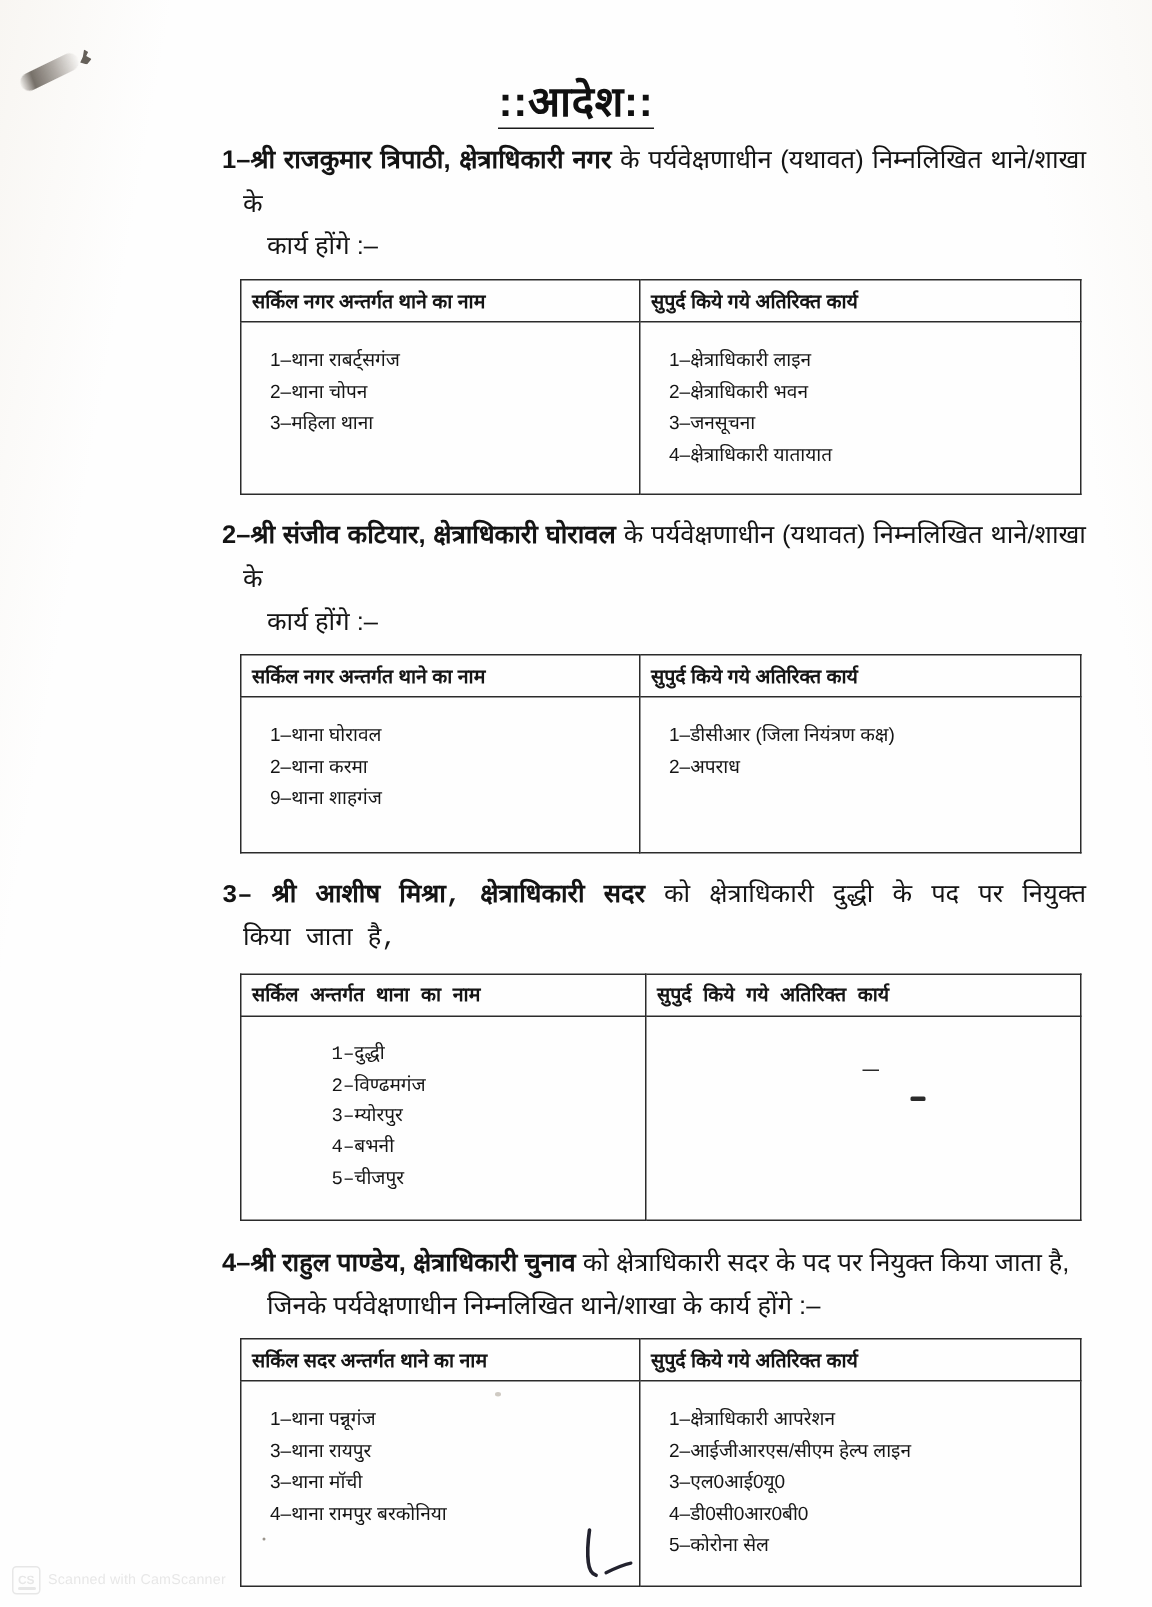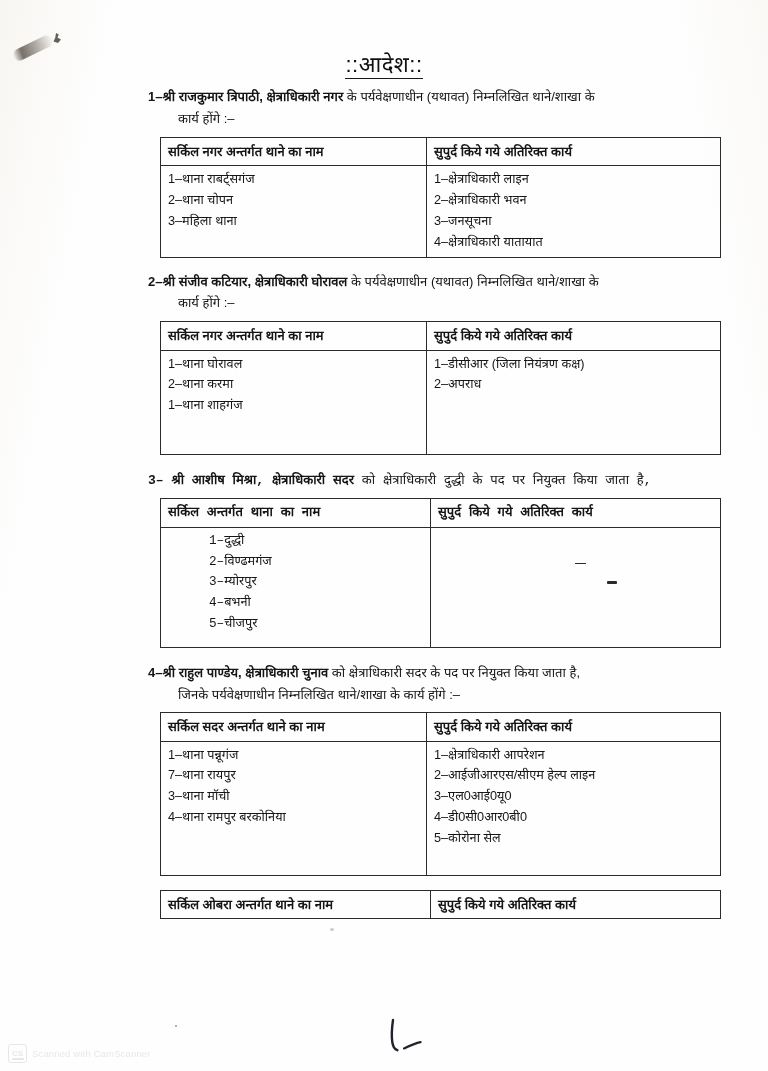--- a/index.html
+++ b/index.html
@@ -34,22 +34,22 @@
     width: 768px;
   }
 
   
   .title-wrap {
     text-align: center;
     margin-top: 52px;
   }
   .doc-title {
     display: inline-block;
-    font-size: 22px;
-    font-weight: 400;
+    font-size: 28px;
+    font-weight: 700;
     letter-spacing: .5px;
     line-height: 1.15;
     border-bottom: 1.6px solid #1a1a1a;
     padding-bottom: 1px;
     color: #101010;
   }
 
   
   .para {
     margin: 0;
@@ -69,21 +69,21 @@
   .section {
     margin: 0 44px 0 148px;
   }
   .section.s1 { margin-top: 7px; }
   .section.s2 { margin-top: 13px; }
   .section.s3 { margin-top: 15px; font-family: Liberation Mono, monospace; }
   .section.s4 { margin-top: 14px; }
   .section.s5 { margin-top: 14px; }
 
   .sec-head {
-    font-size: 13px;
+    font-size: 17px;
     line-height: 1.68;
     text-align: justify;
     text-indent: -14px;
     padding-left: 14px;
     color: #141414;
   }
   .sec-head .nm { font-weight: 700; }
   .sec-head .cont {
     display: block;
     text-indent: 0;
@@ -109,21 +109,21 @@
   }
   .tbl th {
     text-align: left;
     font-weight: 700;
     font-size: 13px;
     padding-top: 3px;
     padding-bottom: 3px;
     white-space: nowrap;
   }
   .tbl td ul {
-    margin: 0;
+    margin: 12px;
     padding: 0;
     list-style: none;
   }
   .tbl td li { white-space: nowrap; }
 
   
   .tbl.split-266 col.c1 { width: 266px; }
   .tbl.split-266 col.c2 { width: 294px; }
   .tbl.split-270 col.c1 { width: 270px; }
   .tbl.split-270 col.c2 { width: 290px; }
@@ -289,21 +289,21 @@
               <th>सर्किल नगर अन्तर्गत थाने का नाम</th>
               <th>सुपुर्द किये गये अतिरिक्त कार्य</th>
             </tr>
           </thead>
           <tbody>
             <tr class="body-row">
               <td>
                 <ul>
                   <li>1–थाना घोरावल</li>
                   <li>2–थाना करमा</li>
-                  <li>1–थाना शाहगंज</li>
+                  <li>9–थाना शाहगंज</li>
                 </ul>
               </td>
               <td>
                 <ul>
                   <li>1–डीसीआर (जिला नियंत्रण कक्ष)</li>
                   <li>2–अपराध</li>
                 </ul>
               </td>
             </tr>
           </tbody>
@@ -366,21 +366,21 @@
             <tr>
               <th>सर्किल सदर अन्तर्गत थाने का नाम</th>
               <th>सुपुर्द किये गये अतिरिक्त कार्य</th>
             </tr>
           </thead>
           <tbody>
             <tr class="body-row">
               <td>
                 <ul>
                   <li>1–थाना पन्नूगंज</li>
-                  <li>7–थाना रायपुर</li>
+                  <li>3–थाना रायपुर</li>
                   <li>3–थाना मॉची</li>
                   <li>4–थाना रामपुर बरकोनिया</li>
                 </ul>
               </td>
               <td>
                 <ul>
                   <li>1–क्षेत्राधिकारी आपरेशन</li>
                   <li>2–आईजीआरएस/सीएम हेल्प लाइन</li>
                   <li>3–एल0आई0यू0</li>
                   <li>4–डी0सी0आर0बी0</li>

